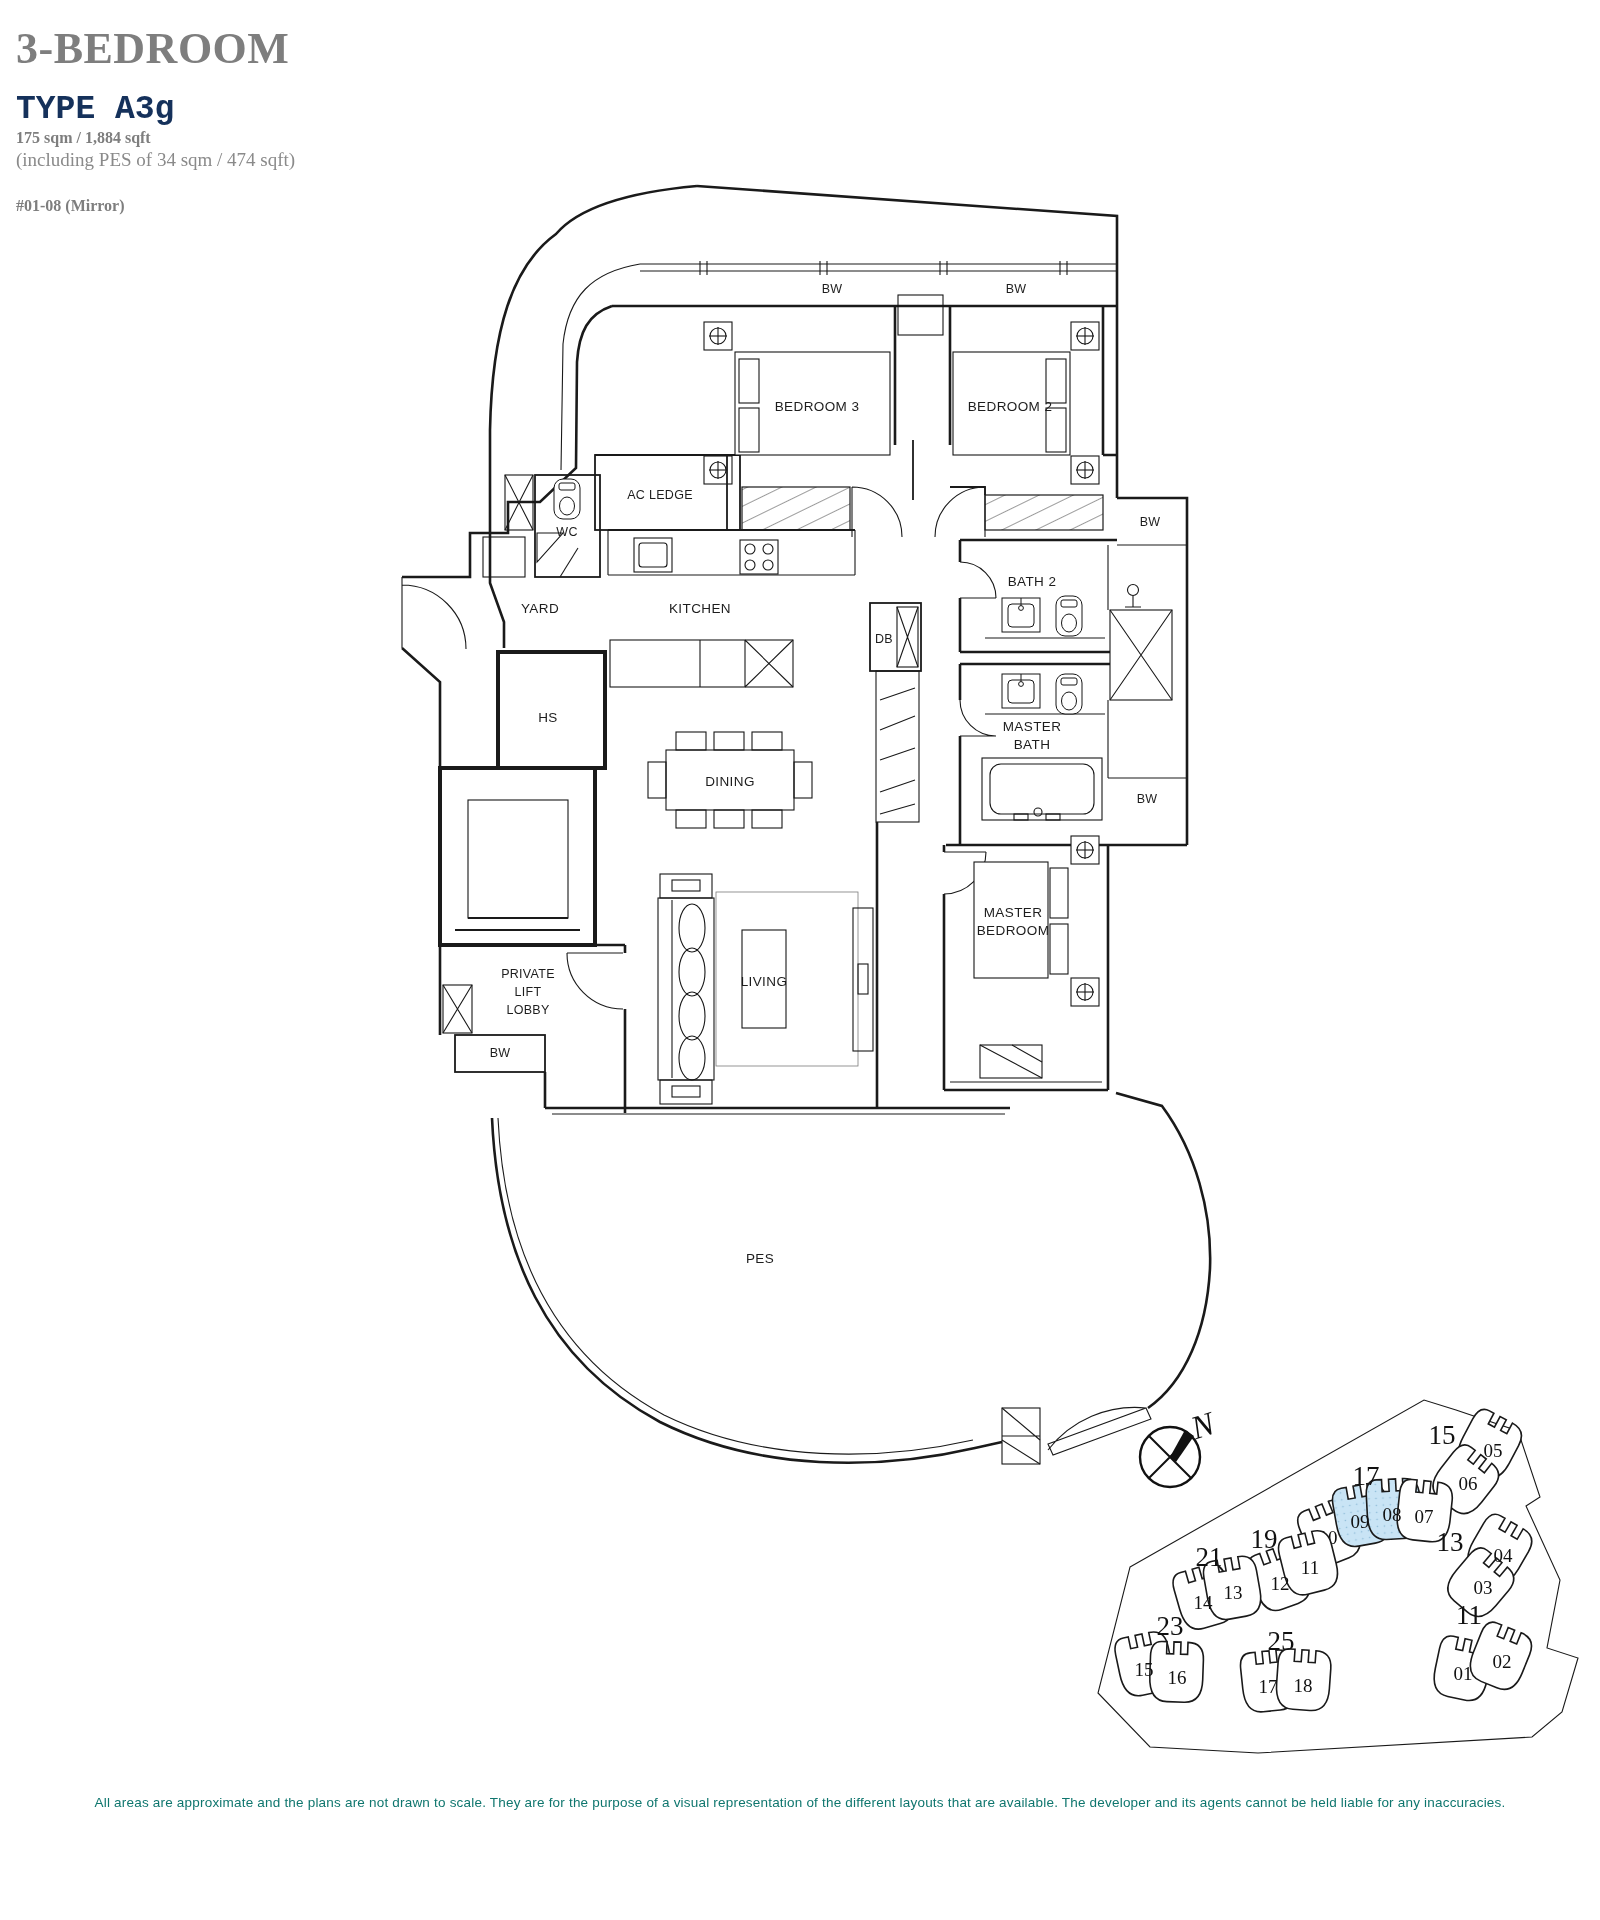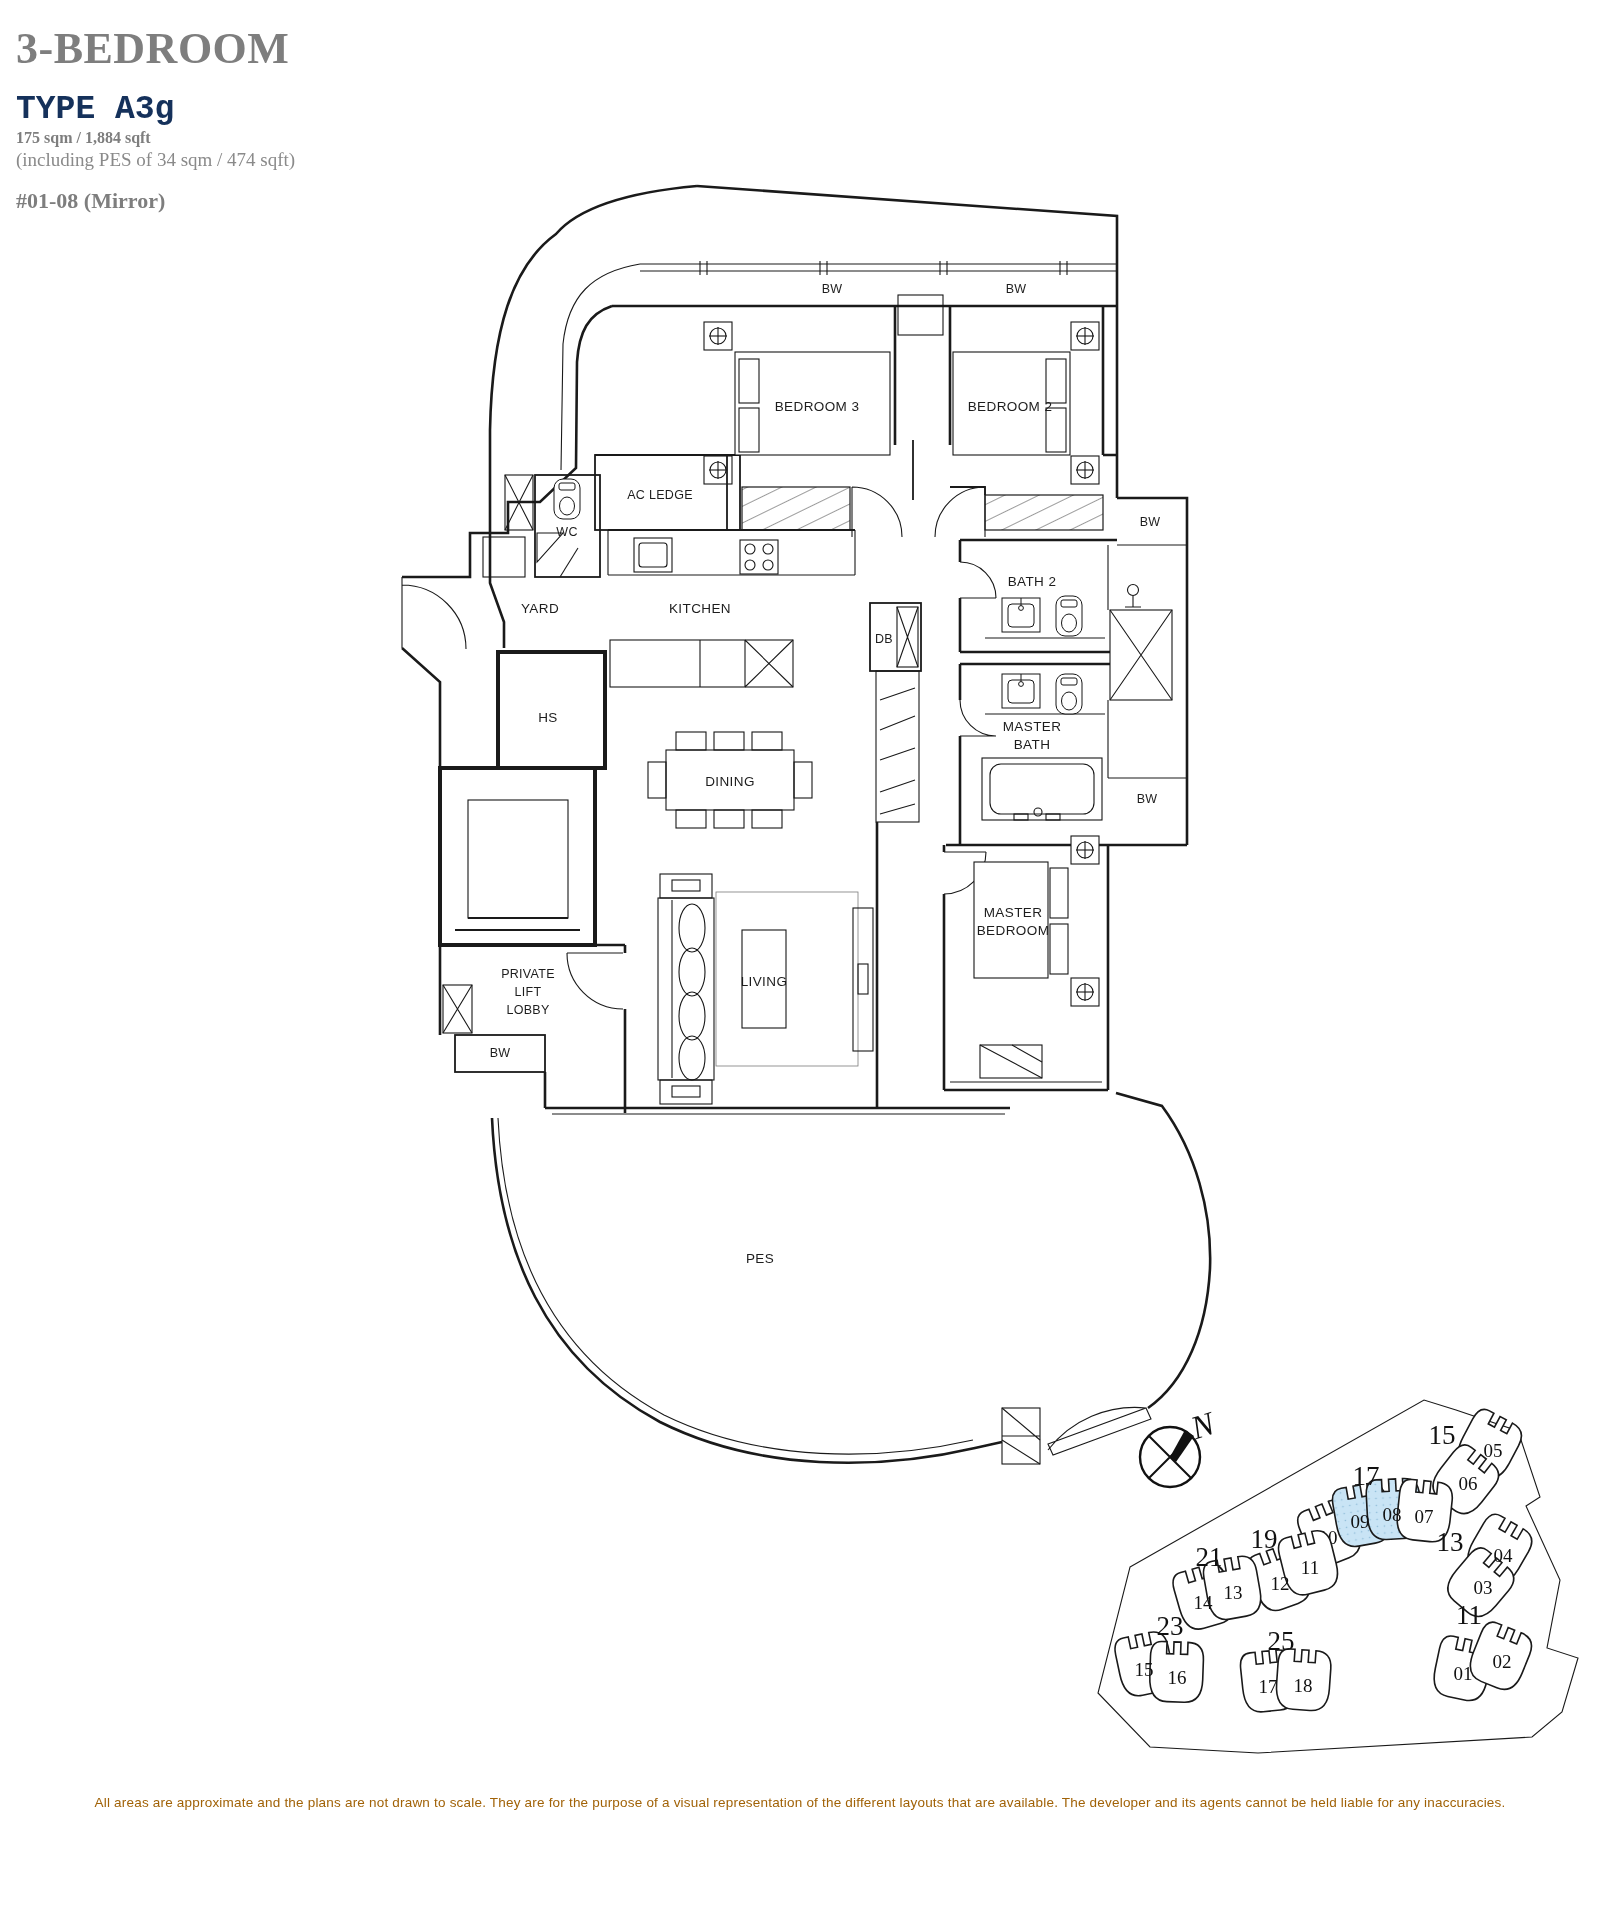--- a/index.html
+++ b/index.html
@@ -2,23 +2,23 @@
 <html><head>
 <meta charset="utf-8">
 <style>
   html,body{margin:0;padding:0;background:#ffffff;}
   body{width:1600px;height:1920px;position:relative;font-family:"Liberation Sans",sans-serif;overflow:hidden;}
   .header{position:absolute;left:16px;top:24px;width:430px;color:#7b7b7b;}
   .h-title{font-family:"Liberation Serif",serif;font-weight:bold;font-size:44px;line-height:1.12;color:#7e7e7e;letter-spacing:0.5px;}
   .h-type{font-family:Liberation Mono, monospace;font-weight:bold;font-size:33px;color:#15315b;margin-top:18px;}
   .h-area{font-family:"Liberation Serif",serif;font-weight:bold;font-size:16px;color:#7e7e7e;margin-top:1px;}
   .h-note{font-family:"Liberation Serif",serif;font-size:19px;color:#8a8a8a;margin-top:2px;}
-  .h-units{font-family:"Liberation Serif",serif;font-weight:bold;font-size:22px;color:#7e7e7e;margin-top:15px;line-height:1.35;}
+  .h-units{font-family:"Liberation Serif",serif;font-weight:bold;font-size:16px;color:#7e7e7e;margin-top:24px;line-height:1.35;}
   .plan-svg{position:absolute;left:0;top:0;width:1600px;height:1920px;}
-  .disclaimer{position:absolute;left:0;top:1795px;width:1600px;text-align:center;font-size:13.5px;color:#a16207;letter-spacing:0.2px;}
+  .disclaimer{position:absolute;left:0;top:1795px;width:1600px;text-align:center;font-size:13.5px;color:#0f766e;letter-spacing:0.2px;}
   
   .w  {stroke:#1a1a1a;fill:none;stroke-width:1.8;}
   .w1 {stroke:#1a1a1a;fill:none;stroke-width:1.1;}
   .w2 {stroke:#1a1a1a;fill:none;stroke-width:2.6;}
   .w3 {stroke:#1a1a1a;fill:none;stroke-width:4;}
   .f  {stroke:#161616;fill:#ffffff;stroke-width:1.1;}
   .fn {stroke:#161616;fill:none;stroke-width:1.1;}
   .thin{stroke:#7a7a7a;fill:none;stroke-width:0.8;}
   .lbl{font-family:"Liberation Sans",sans-serif;font-size:13.5px;fill:#1d1d1d;stroke:none;letter-spacing:0.4px;text-anchor:middle;}
   .lbls{font-family:"Liberation Sans",sans-serif;font-size:12.5px;fill:#1d1d1d;stroke:none;letter-spacing:0.3px;text-anchor:middle;}

